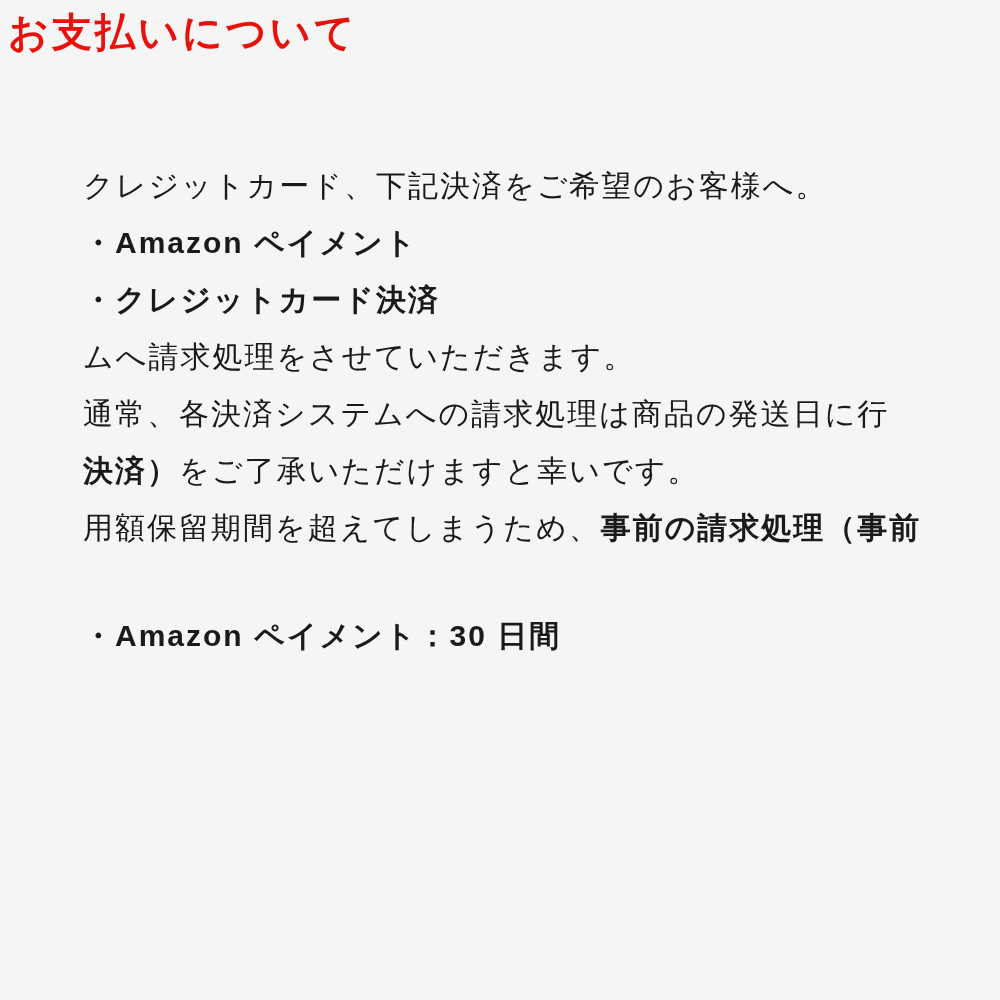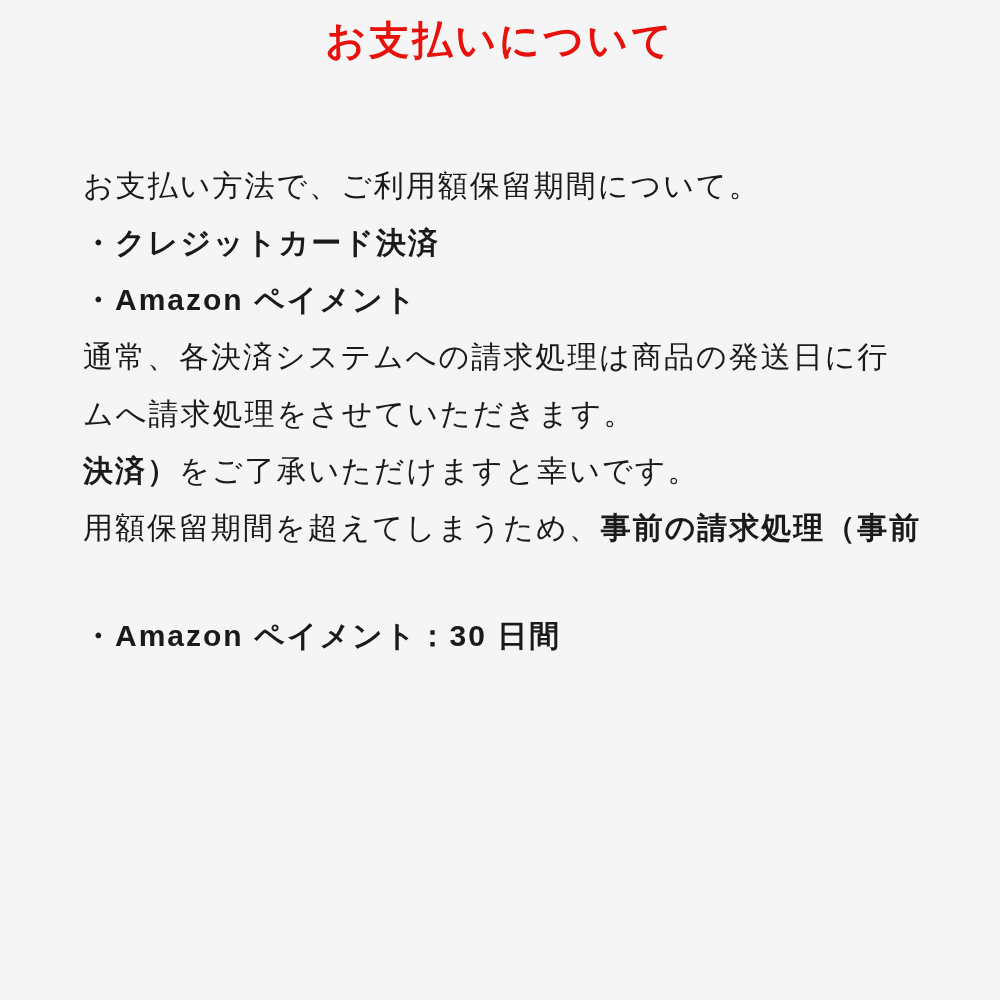--- a/index.html
+++ b/index.html
@@ -9,22 +9,21 @@
   .page {
     position: relative;
     width: 1000px;
     height: 1000px;
     background: var(--bg-color, #f5f5f5);
     font-family: "Liberation Sans", "DejaVu Sans", sans-serif;
     color: var(--text-color, #1a1a1a);
     overflow: hidden;
   }
   .title {
-    margin: 16px;
-    text-align: center;
+    margin: 8px;
     font-size: 40px;
     line-height: 48px;
     font-weight: 700;
     letter-spacing: 3px;
     color: var(--title-color, #e8120d);
   }
   .body-text {
     position: absolute;
     top: 157px;
     left: 83px;
@@ -44,23 +43,23 @@
     height: 51px;
     line-height: 51px;
   }
 </style>
 </head>
 <body>
 
 <div class="page">
   <h1 class="title">お支払いについて</h1>
   <div class="body-text" id="body-lines">
-      <div class="line"><span>お支払い方法で、ご利用額保留期間について。</span></div>
+      <div class="line"><span>クレジットカード、下記決済をご希望のお客様へ。</span></div>
+      <div class="line"><span class="bold">・Amazon ペイメント</span></div>
       <div class="line"><span class="bold">・クレジットカード決済</span></div>
-      <div class="line"><span class="bold">・Amazon ペイメント</span></div>
+      <div class="line"><span>ムへ請求処理をさせていただきます。</span></div>
       <div class="line"><span>通常、各決済システムへの請求処理は商品の発送日に行</span></div>
-      <div class="line"><span>ムへ請求処理をさせていただきます。</span></div>
       <div class="line"><span class="bold">決済）</span><span>をご了承いただけますと幸いです。</span></div>
       <div class="line"><span>用額保留期間を超えてしまうため、</span><span class="bold">事前の請求処理（事前</span></div>
       <div class="line spacer"></div>
       <div class="line"><span class="bold">・Amazon ペイメント：30 日間</span></div>
     </div>
 </div>
 
 </body></html>

